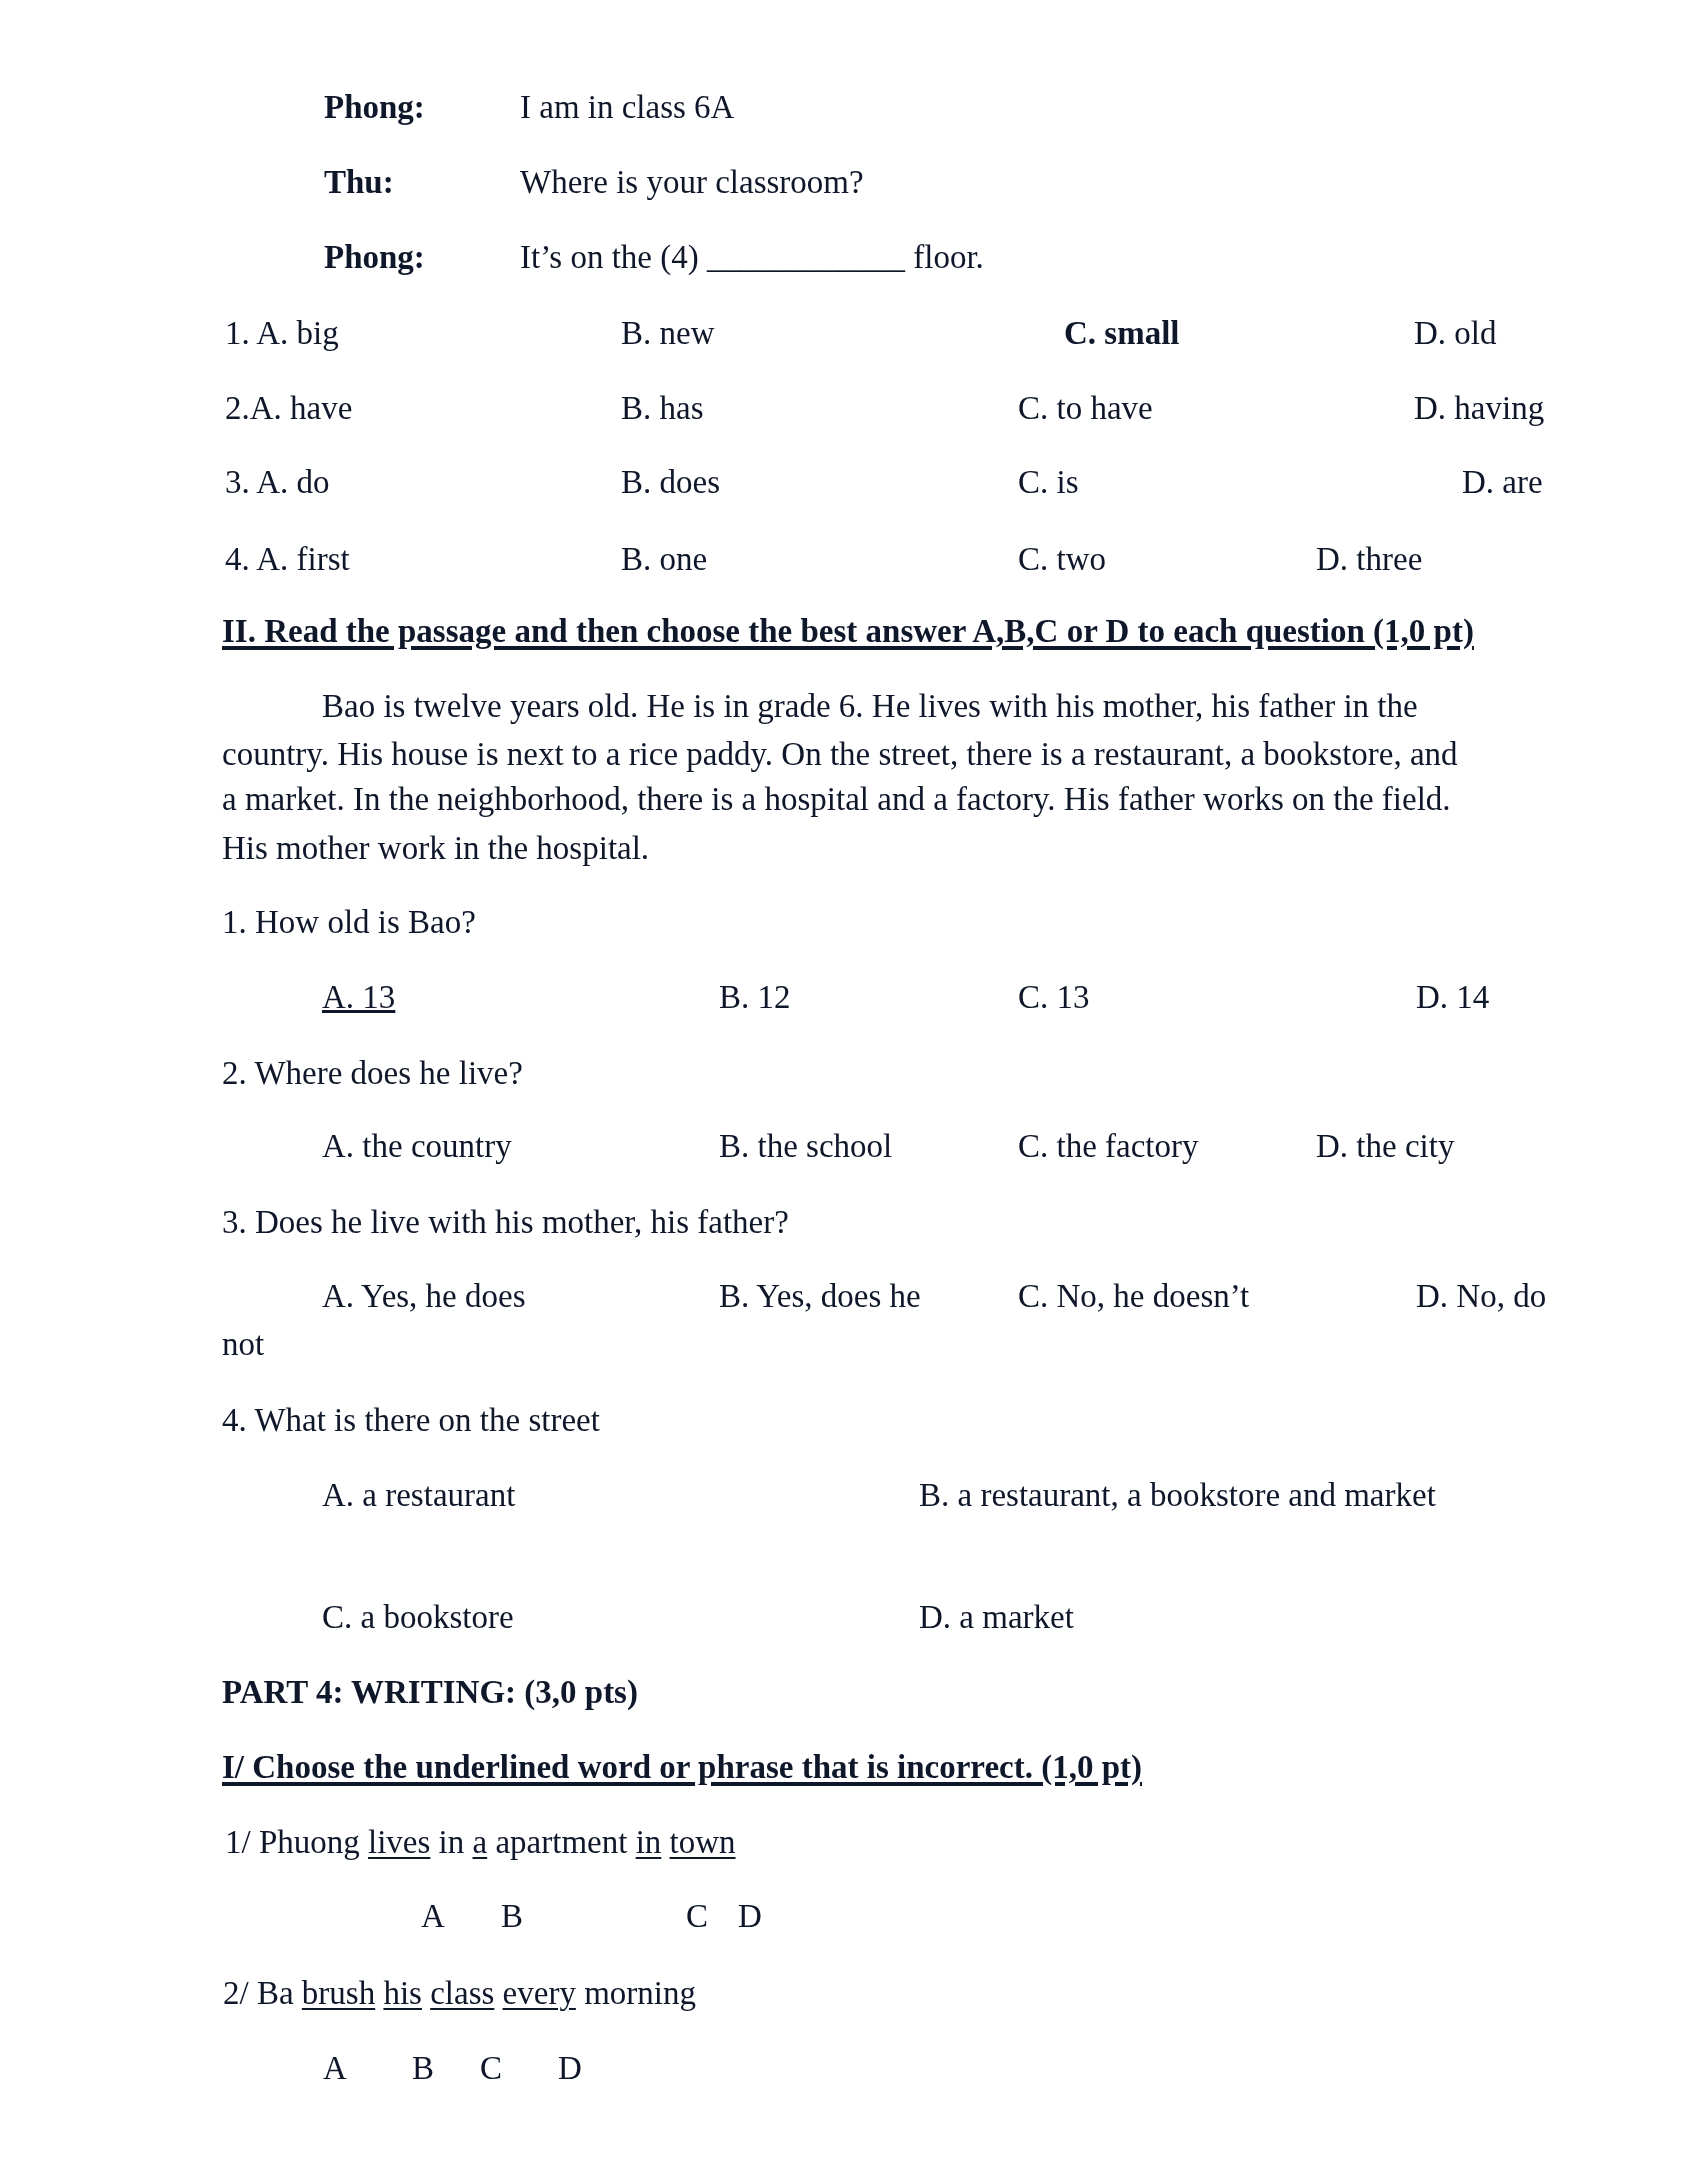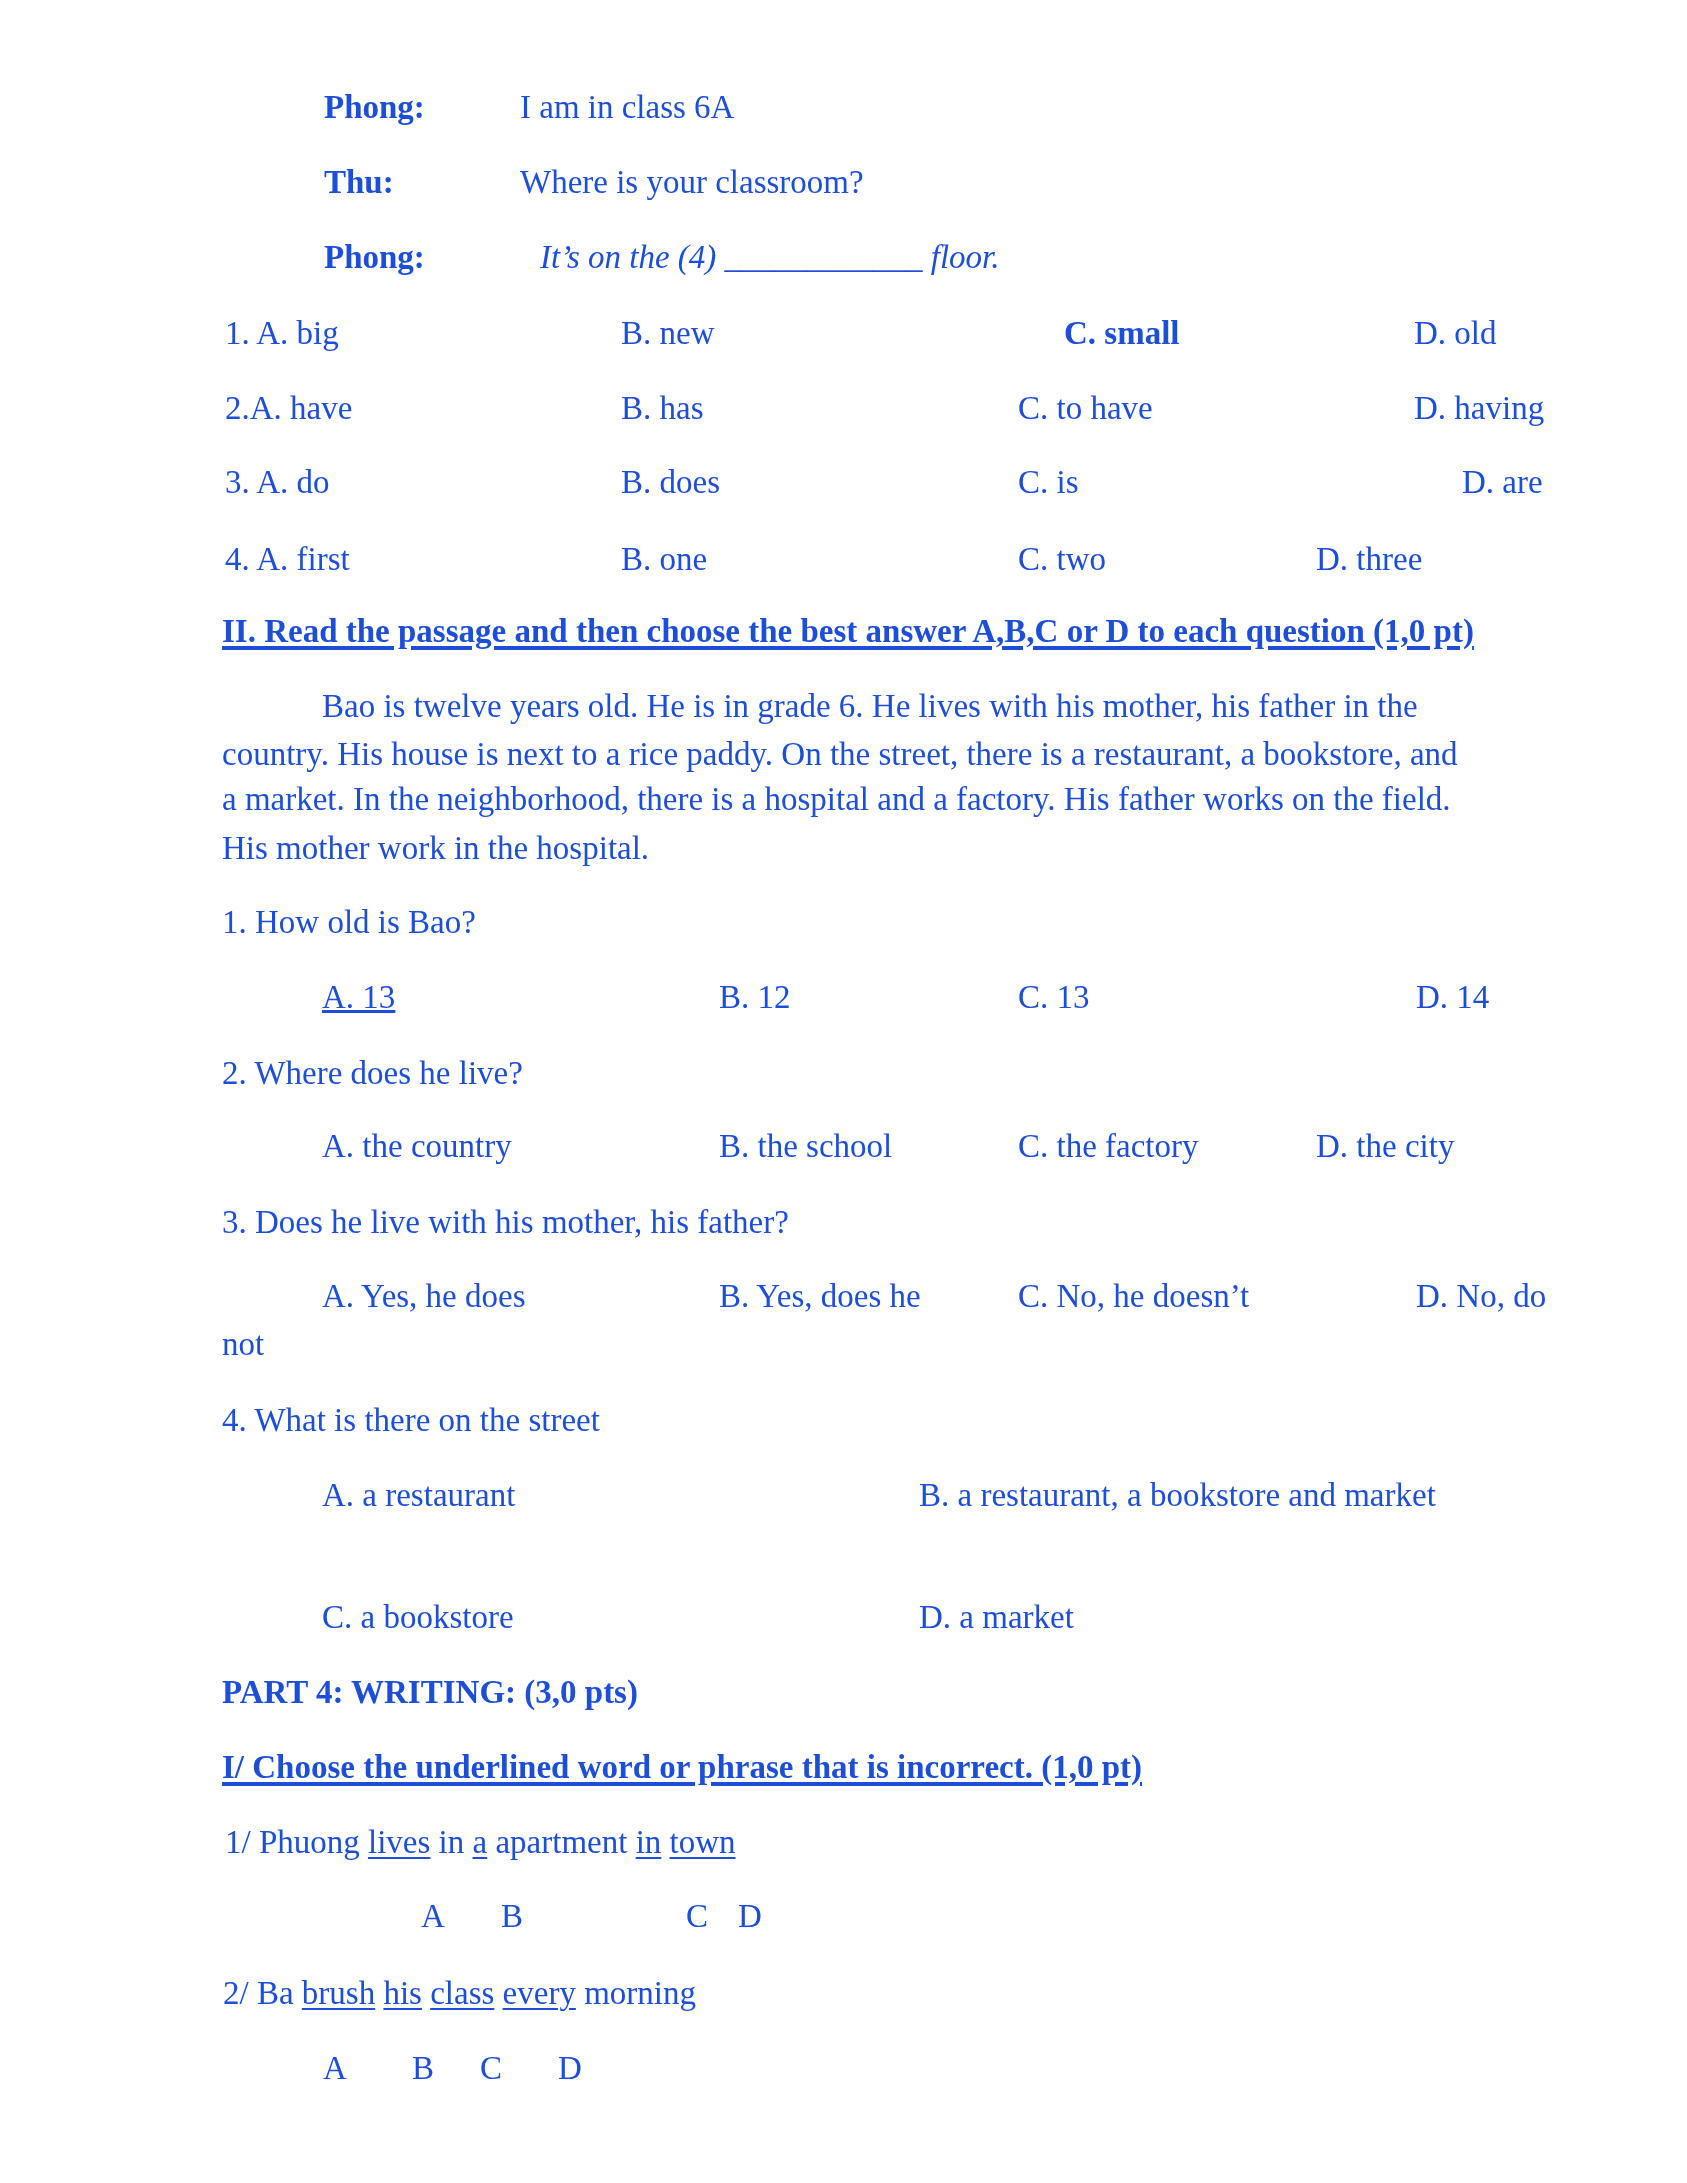--- a/index.html
+++ b/index.html
@@ -1,19 +1,19 @@
 <!DOCTYPE html>
 <html style="font-size:10.6px"><head>
 <meta charset="utf-8">
 <style>
   html, body { margin: 0; padding: 0; background: #ffffff; }
   body { width: 1687px; height: 2183px; position: relative; overflow: hidden; }
   .page {
     position: absolute; left: 0; top: 0; width: 1687px; height: 2183px;
-    background: #ffffff; color: #1d4ed8;
+    background: #ffffff; color: #0f172a;
     font-family: "Liberation Serif", "DejaVu Serif", serif;
     font-size: 33px; line-height: 1;
   }
   .ln { position: absolute; white-space: pre; line-height: 1; }
   .b { font-weight: bold; }
   .bu { font-weight: bold; text-decoration: underline; text-decoration-thickness: 4px; text-underline-offset: 4px; }
   .uw { text-decoration: underline; text-decoration-thickness: 2px; text-underline-offset: 4px; }
 </style>
 </head>
 <body>
@@ -21,21 +21,21 @@
 <div class="page">
 
   <div>
     <span class="ln b" style="left:324px; top:91px;">Phong:</span>
     <span class="ln" style="left:520px; top:91px;">I am in class 6A</span>
 
     <span class="ln b" style="left:324px; top:166px;">Thu:</span>
     <span class="ln" style="left:520px; top:166px;">Where is your classroom?</span>
 
     <span class="ln b" style="left:324px; top:241px;">Phong:</span>
-    <span class="ln" style="left:540px; top:241px;font-style:italic;"><span>It’s on the (4) </span><span>____________</span><span> floor.</span></span>
+    <span class="ln" style="left:520px; top:241px;"><span>It’s on the (4) </span><span>____________</span><span> floor.</span></span>
   </div>
 
   <div>
     <span class="ln" style="left:225px; top:317px;">1. A. big</span>
     <span class="ln" style="left:621px; top:317px;">B. new</span>
     <span class="ln" style="left:1064px; top:317px;font-weight:bold;">C. small</span>
     <span class="ln" style="left:1414px; top:317px;">D. old</span>
 
     <span class="ln" style="left:225px; top:392px;">2.A. have</span>
     <span class="ln" style="left:621px; top:392px;">B. has</span>

